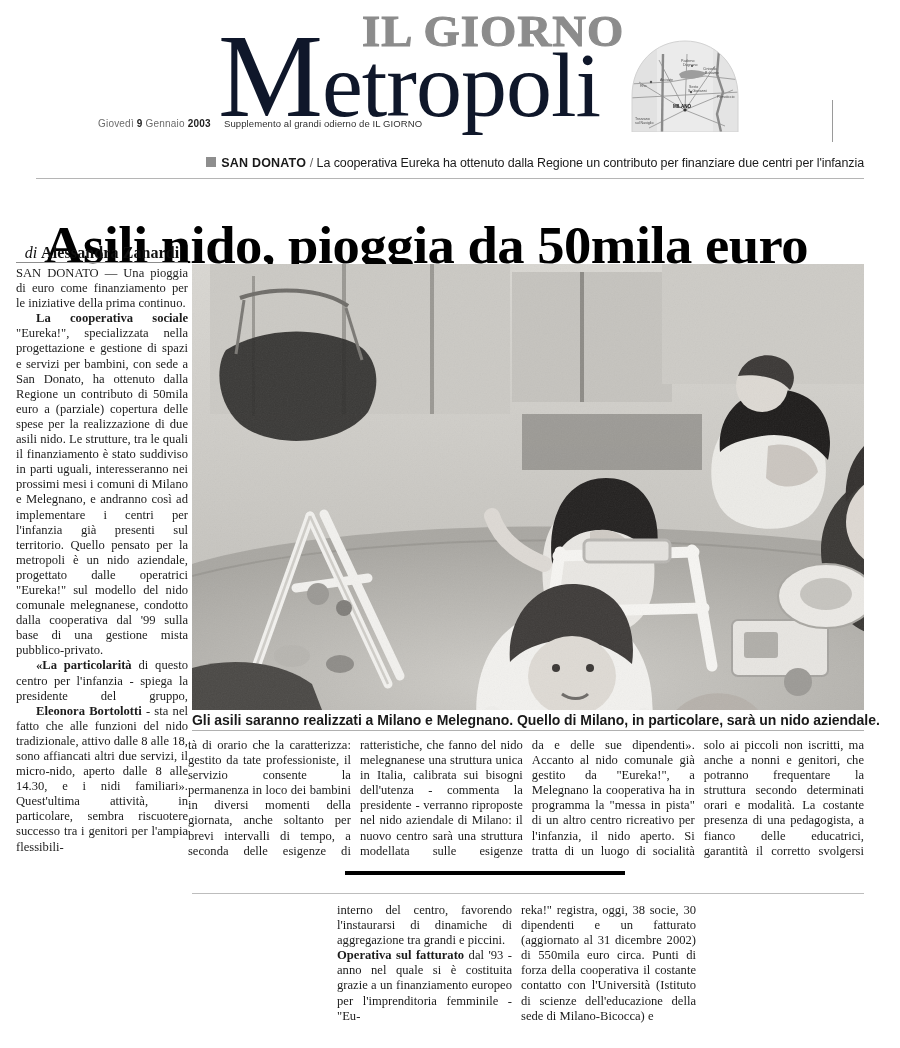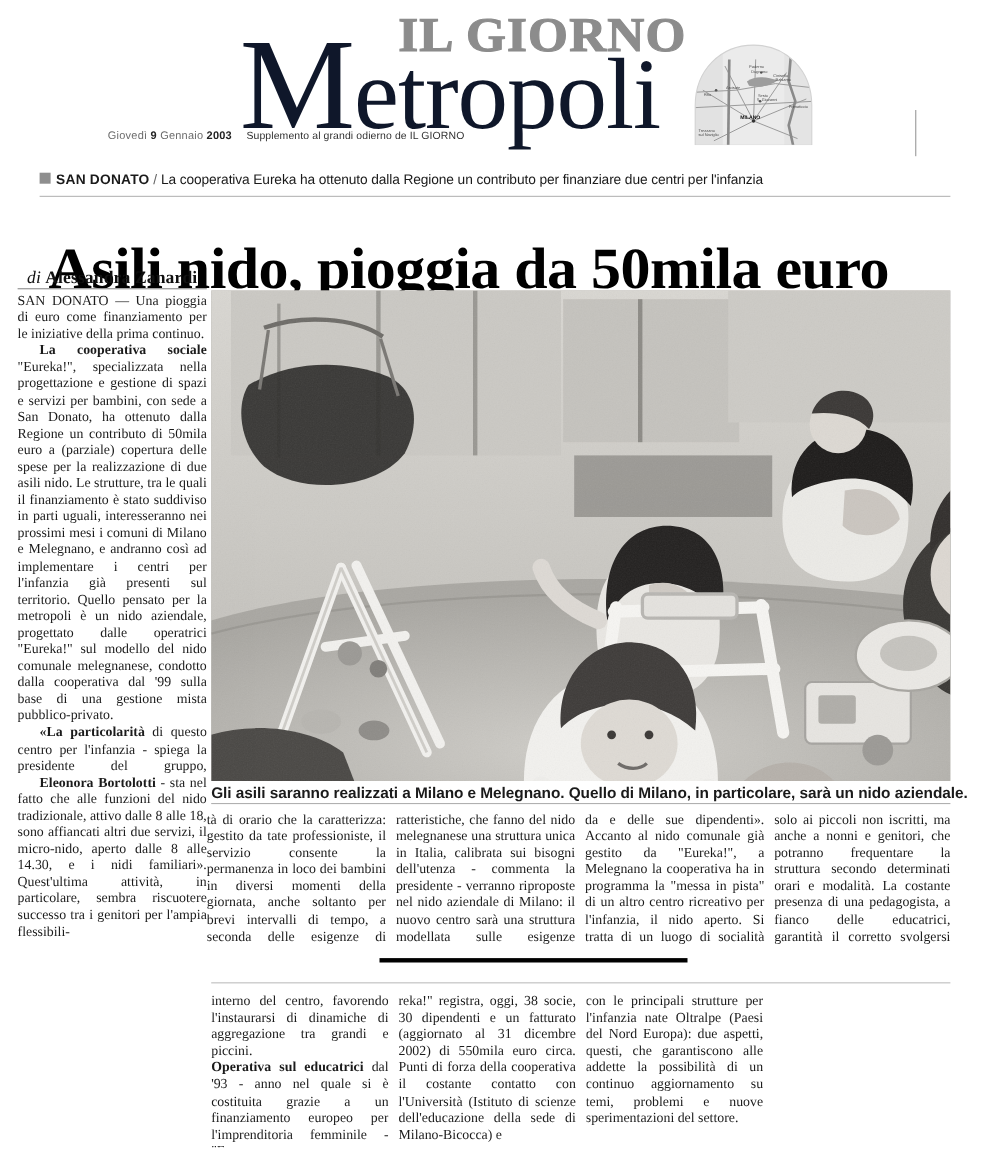--- a/index.html
+++ b/index.html
@@ -98,20 +98,21 @@
   .kicker {
     position: absolute;
     left: 36px;
     top: 156px;
     width: 828px;
     height: 20px;
     font-family: "Liberation Sans", "DejaVu Sans", sans-serif;
     font-size: 12.5px;
     white-space: nowrap;
     color: #1a1a1a;
+    text-align: right;
   }
   .kicker .sq {
     display: inline-block;
     width: 10px; height: 10px;
     background: #8e8e8e;
     margin-right: 5px;
     vertical-align: 0px;
   }
   .kicker .loc {
     font-weight: bold;
@@ -257,21 +258,21 @@
     left: 345px;
     top: 871px;
     width: 280px;
     height: 4px;
     background: #000;
   }
 
   
   .bot-cols {
     position: absolute;
-    left: 192px;
+    left: 208px;
     top: 903px;
     width: 672px;
     height: 140px;
     display: flex;
     justify-content: flex-end;
   }
   .bot-cols .bcol {
     width: 175px;
     margin-right: 9px;
     font-size: 12.6px;
@@ -519,24 +520,21 @@
       <p>solo ai piccoli non iscritti, ma anche a nonni e genitori, che potranno frequentare la struttura secondo determinati orari e modalità. La costante presenza di una pedagogista, a fianco delle educatrici, garantità il corretto svolgersi dei giochi e delle attività all'</p>
     </div>
 </div>
 
 <div class="thick-rule"></div>
 <div class="lower-rule"></div>
 
 <div class="bot-cols">
   <div class="bcol">
     <p>interno del centro, favorendo l'instaurarsi di dinamiche di aggregazione tra grandi e piccini.</p>
-    <p><b>Operativa sul educatrici</b><span> dal '93 - anno nel quale si è costituita grazie a un finanziamento europeo per l'imprenditoria femminile - "Eu-</span></p>
+    <p><b>Operativa sul fatturato</b><span> dal '93 - anno nel quale si è costituita grazie a un finanziamento europeo per l'imprenditoria femminile - "Eu-</span></p>
   </div>
   <div class="bcol">
     <p>reka!" registra, oggi, 38 socie, 30 dipendenti e un fatturato (aggiornato al 31 dicembre 2002) di 550mila euro circa. Punti di forza della cooperativa il costante contatto con l'Università (Istituto di scienze dell'educazione della sede di Milano-Bicocca) e</p>
   </div>
-  <div class="bcol">
-    <p>con le principali strutture per l'infanzia nate Oltralpe (Paesi del Nord Europa): due aspetti, questi, che garantiscono alle addette la possibilità di un continuo aggiornamento su temi, problemi e nuove sperimentazioni del settore.</p>
-  </div>
   <div class="bcol empty">
     <p></p>
   </div>
 </div>
 
 </body></html>

